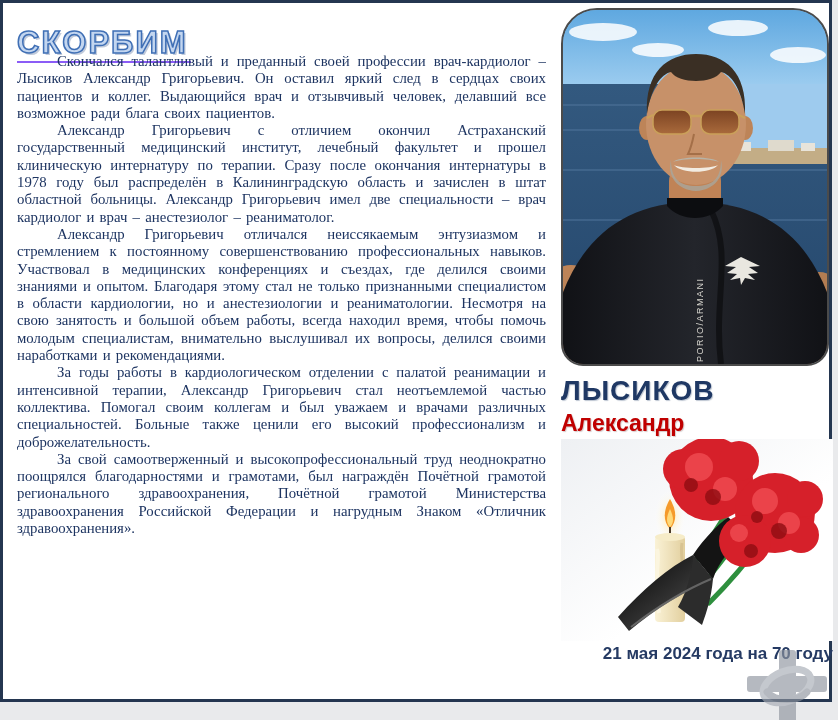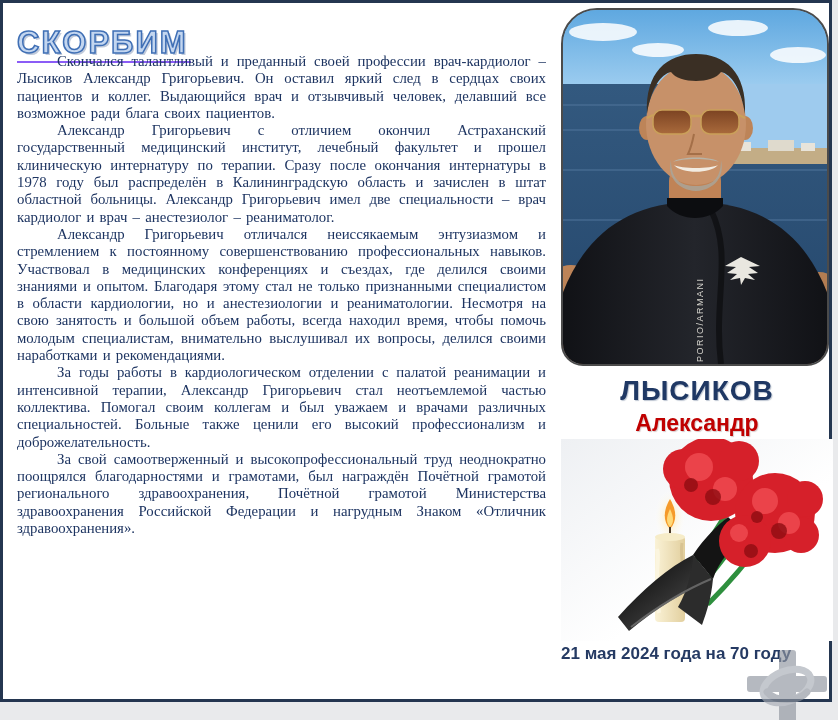--- a/index.html
+++ b/index.html
@@ -31,33 +31,33 @@
   }
   .obituary p{margin:0;text-indent:40px;word-spacing:1.5px;}
   
   .right-col{position:absolute;left:558px;top:0;width:272px;height:720px;}
   .photo-frame{
     position:absolute;left:0;top:5px;width:268px;height:358px;
     border:2px solid #4b4b4b;box-sizing:border-box;
     border-radius:36px 36px 22px 22px;overflow:hidden;background:#7cb6e6;
   }
   .photo-frame svg{display:block;}
-  .name-block{position:absolute;left:0;top:372px;width:272px;text-align:center;
+  .name-block{position:absolute;left:0;top:372px;width:272px;text-align:left;
     font-family:"Liberation Sans",sans-serif;}
   .surname{
     font-size:28px;font-weight:bold;color:#1f3864;letter-spacing:1px;
     text-shadow:1px 1px 1px rgba(90,110,140,.4);
   }
   .patronymic{
     font-size:23px;font-weight:bold;color:#c00000;margin-top:3px;
     text-shadow:1px 1px 1px rgba(150,120,120,.4);
   }
   .memorial-art{position:absolute;left:0;top:436px;width:272px;height:202px;}
   .date-block{
-    position:absolute;left:0;top:640px;width:272px;text-align:left;
+    position:absolute;left:0;top:640px;width:272px;text-align:right;
     font-family:"Liberation Sans",sans-serif;font-weight:bold;
     font-size:17px;line-height:21px;color:#253a63;
   }
   .cross-watermark{
     position:absolute;left:742px;top:645px;width:84px;height:80px;opacity:.65;
   }
 </style>
 </head>
 <body>
 

